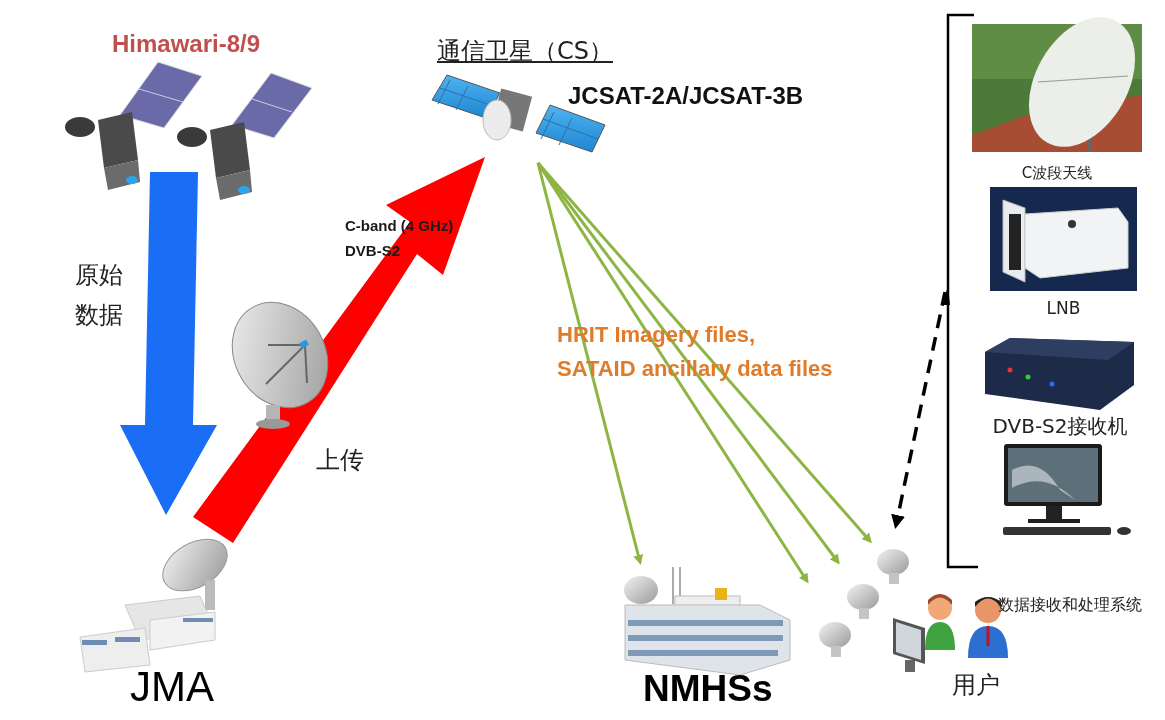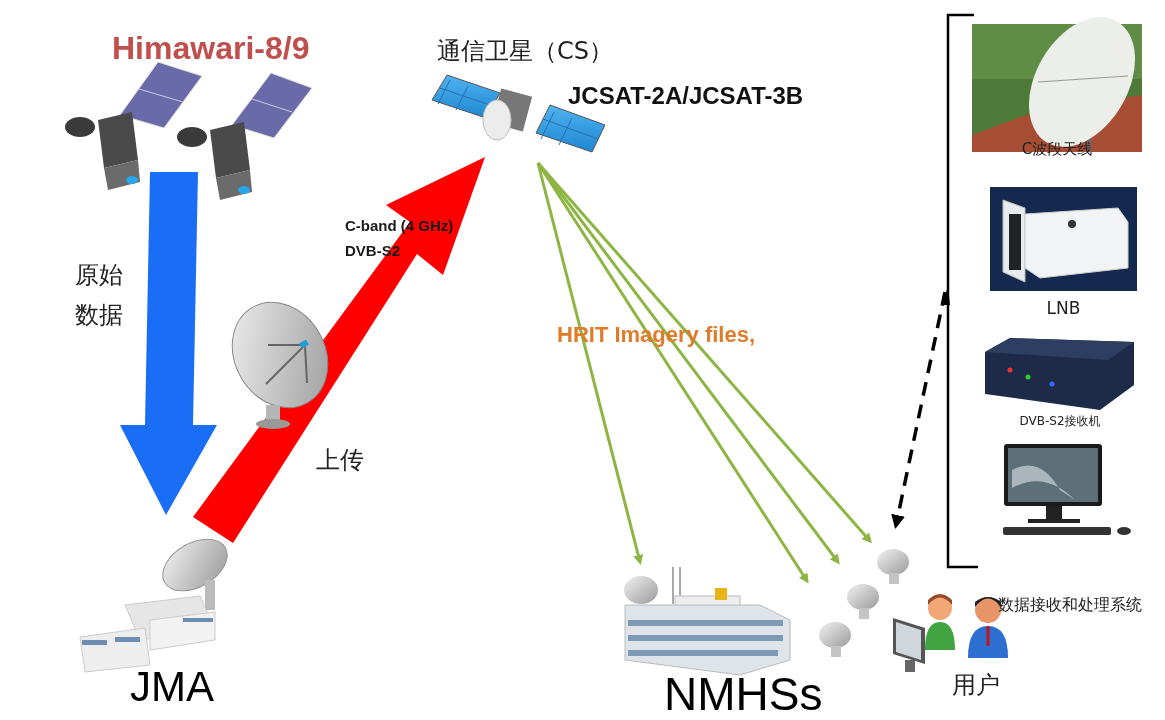--- a/index.html
+++ b/index.html
@@ -1,28 +1,28 @@
 <!DOCTYPE html>
 <html><head>
 <meta charset="utf-8">
 <style>
   html, body { margin: 0; padding: 0; background: #ffffff; }
   body { width: 1165px; height: 720px; position: relative; overflow: hidden;
          font-family: "Liberation Sans", "DejaVu Sans", sans-serif; }
   svg.main { position: absolute; left: 0; top: 0; }
   .lbl { position: absolute; white-space: nowrap; line-height: 1.15; }
-  .himawari { left: 112px; top: 30px; font-size: 32px; font-weight: bold; color: #c0504d; }
-  .cs-title { left: 437px; top: 38px; font-size: 24px; color: #222; font-family: "DejaVu Sans", sans-serif; }
+  .himawari { left: 112px; top: 30px; font-size: 24px; font-weight: bold; color: #c0504d; }
+  .cs-title { left: 437px; top: 38px; font-size: 24px; color: #222; font-family: "DejaVu Sans", sans-serif; text-decoration: underline; }
   .cs-name { left: 568px; top: 82px; font-size: 24px; font-weight: bold; color: #111; }
   .band { left: 345px; top: 213px; font-size: 15px; font-weight: bold; color: #1a1a1a; line-height: 25px; }
   .raw { left: 75px; top: 255px; font-size: 24px; color: #222; line-height: 40px; font-family: "DejaVu Sans", sans-serif; }
   .upload { left: 316px; top: 447px; font-size: 24px; color: #222; font-family: "DejaVu Sans", sans-serif; }
   .hrit { left: 557px; top: 318px; font-size: 22px; font-weight: bold; color: #e07b2a; line-height: 34px; }
   .jma { left: 130px; top: 663px; font-size: 42px; font-weight: normal; color: #000; }
-  .nmhs { left: 664px; top: 668px; font-size: 46px; font-weight: normal; color: #000; }
+  .nmhs { left: 643px; top: 668px; font-size: 37px; font-weight: bold; color: #000; }
   .users { left: 952px; top: 673px; font-size: 24px; color: #222; font-family: Liberation Mono, monospace; }
   .cap { font-size: 15px; color: #222; text-align: center; font-family: "DejaVu Sans", sans-serif; }
 </style>
 </head>
 <body>
 
 <svg class="main" width="1165" height="720" viewBox="0 0 1165 720">
   <defs>
     <marker id="garrow" markerWidth="10" markerHeight="10" refX="7" refY="5" orient="auto" markerUnits="userSpaceOnUse">
       <path d="M0,0 L10,5 L0,10 Z" fill="#8db543"></path>
@@ -192,22 +192,23 @@
 
 <div class="lbl raw">
   <div>原始</div>
   <div>数据</div>
 </div>
 
 <div class="lbl upload">上传</div>
 
 <div class="lbl hrit">
   <div>HRIT Imagery files,</div>
+  <div>SATAID ancillary data files</div>
 </div>
 
 <div class="lbl jma">JMA</div>
 <div class="lbl nmhs">NMHSs</div>
 <div class="lbl users">用户</div>
 
-<div class="lbl cap" style="left:972px; top:141px; width:170px;">C波段天线</div>
+<div class="lbl cap" style="left:972px; top:165px; width:170px;">C波段天线</div>
 <div class="lbl cap" style="left:990px; top:299px; width:147px; font-size:17px;">LNB</div>
-<div class="lbl cap" style="left:980px; top:415px; width:160px; font-size:12px;text-align:center;">DVB-S2接收机</div>
+<div class="lbl cap" style="left:980px; top:415px; width:160px; font-size:20px;text-align:center;">DVB-S2接收机</div>
 <div class="lbl cap" style="left:980px; top:556px; width:180px; font-size:16px;margin-top:40px;">数据接收和处理系统</div>
 
 </body></html>

